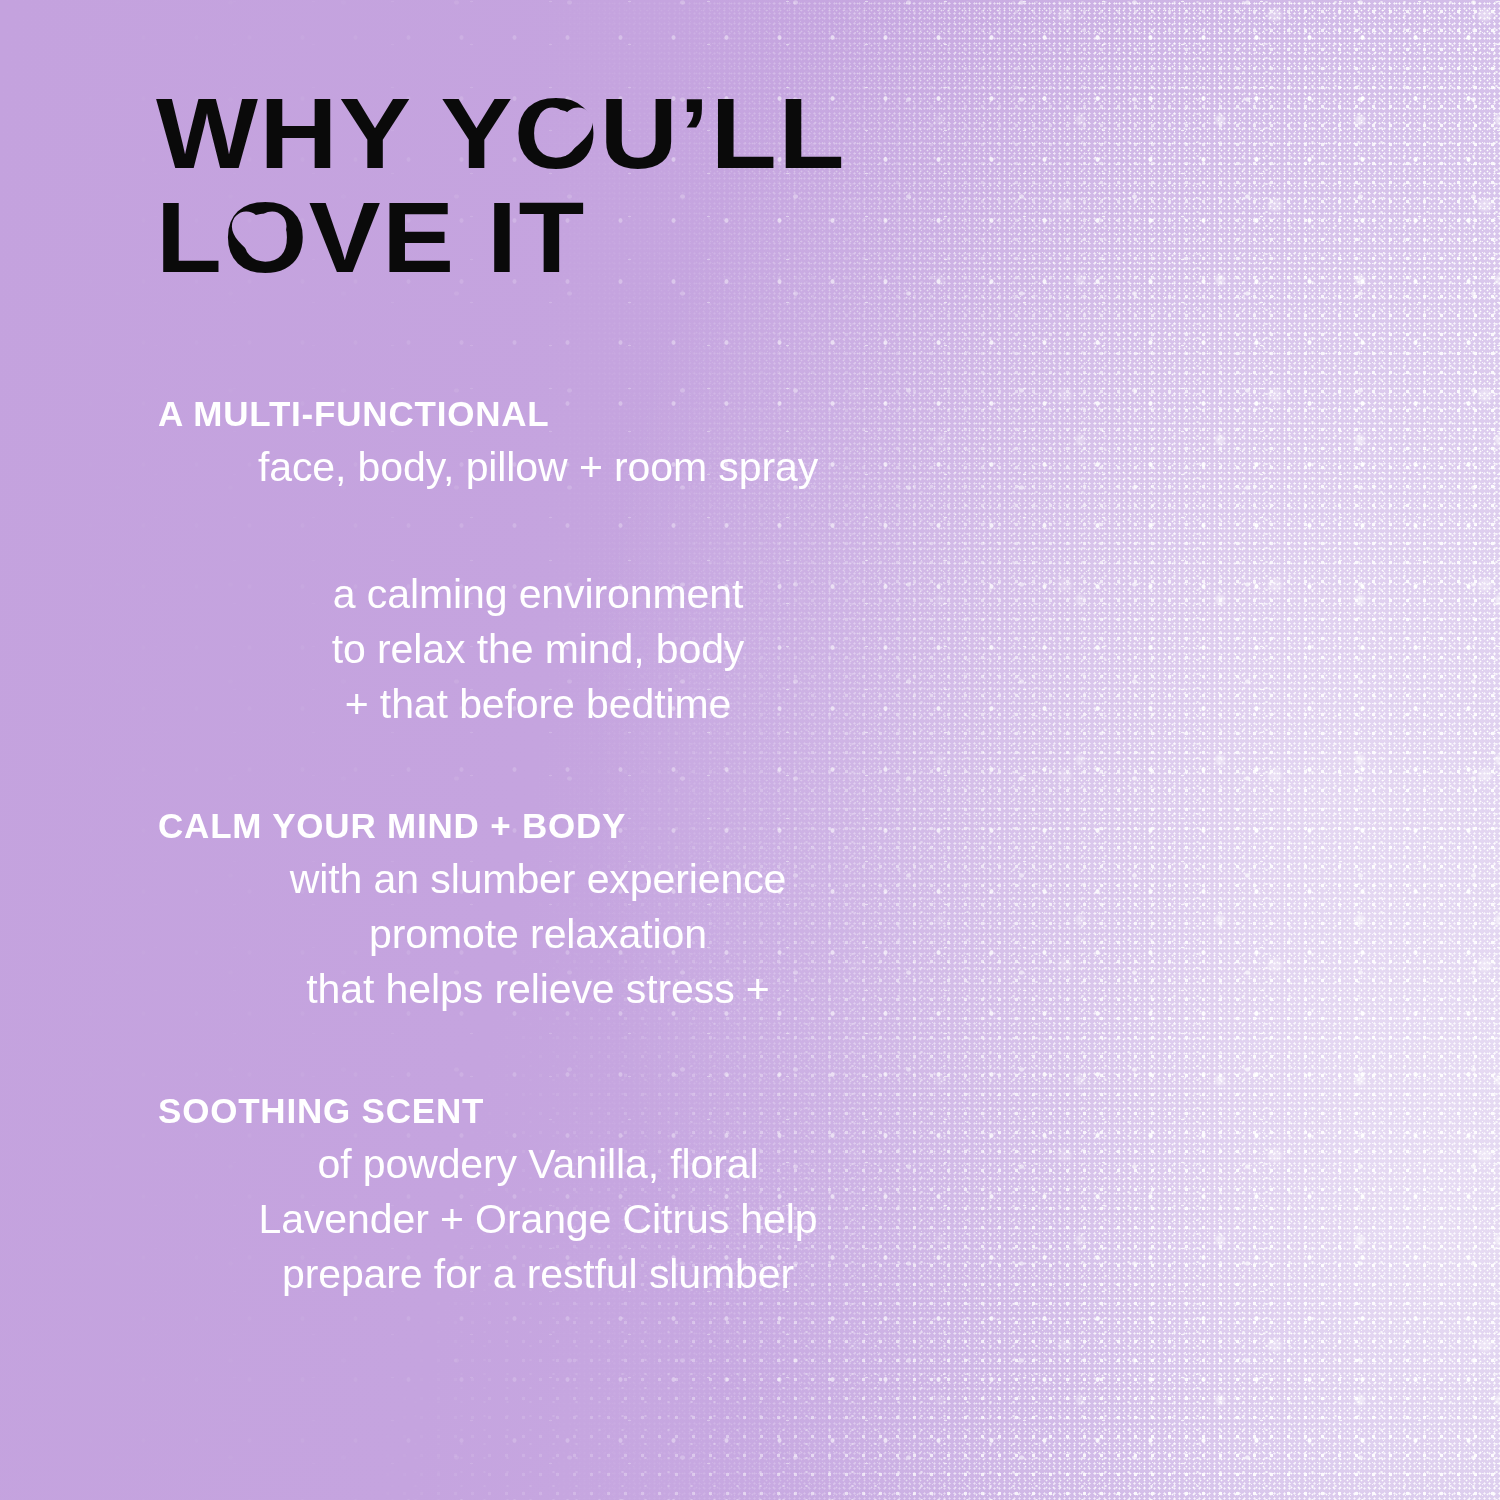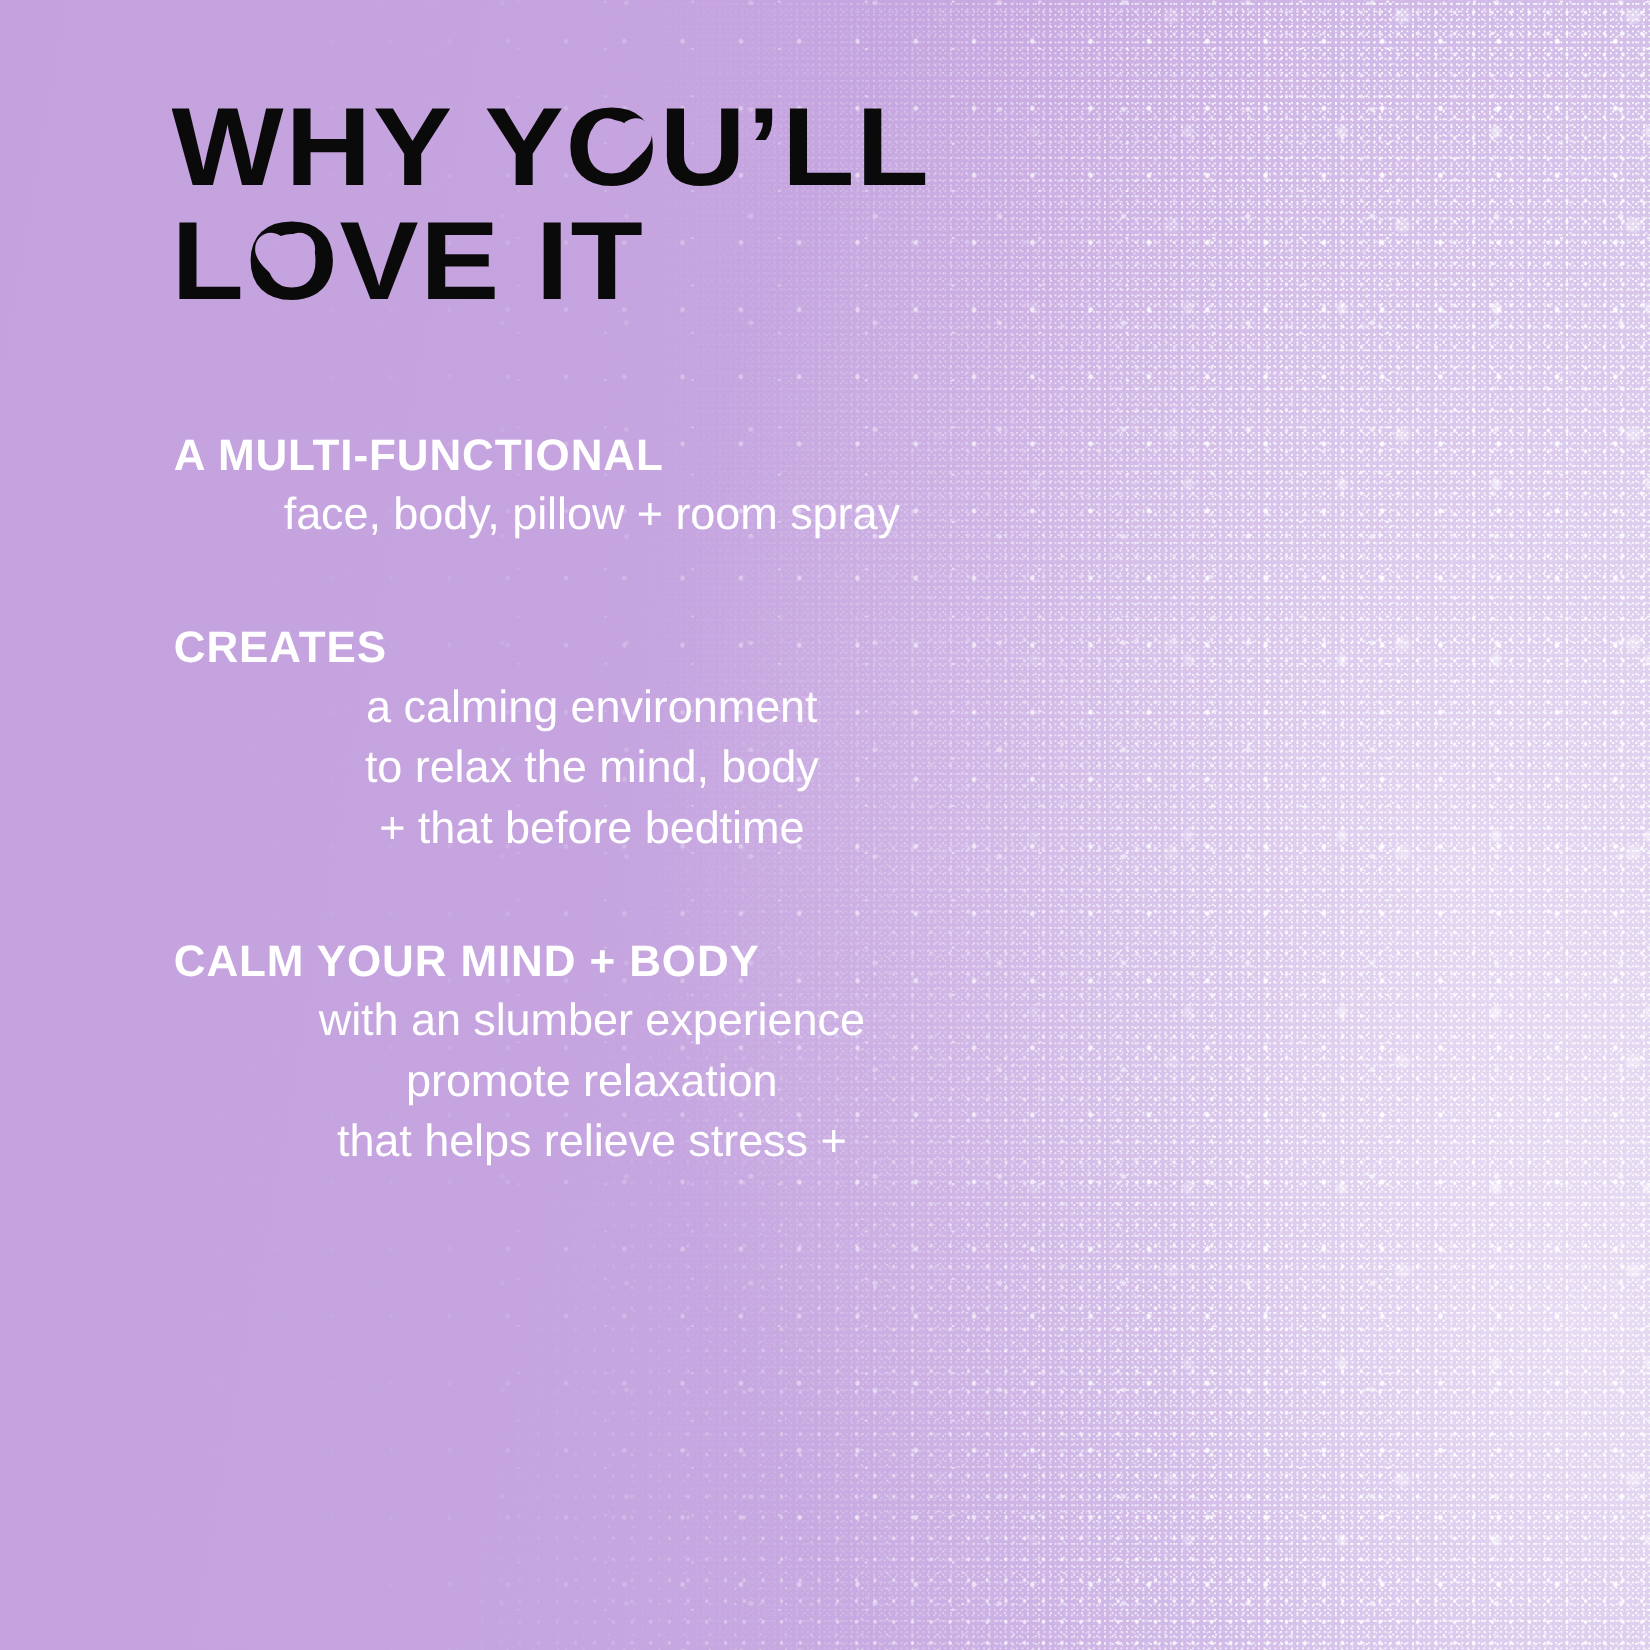--- a/index.html
+++ b/index.html
@@ -181,21 +181,21 @@
     margin-bottom: 72px;
   }
   .feature-block:last-child {
     margin-bottom: 0;
   }
 
   .feature-label {
     color: #ffffff;
     font-family: "Liberation Sans", sans-serif;
     font-weight: 700;
-    font-size: 40px;
+    font-size: 35px;
     line-height: 44px;
     letter-spacing: 0.8px;
     margin: 0 0 4px 0;
     white-space: nowrap;
   }
 
   .feature-body {
     color: #ffffff;
     font-family: "Liberation Sans", sans-serif;
     font-weight: 400;
@@ -260,33 +260,40 @@
     <div class="feature-list">
 
       <div class="feature-block">
         <p class="feature-label">A MULTI-FUNCTIONAL</p>
         <p class="feature-body">
           <span class="ln">face, body, pillow + room spray</span>
         </p>
       </div>
 
       <div class="feature-block">
-        <p class="feature-label">CREATES</p>
         <p class="feature-body">
           <span class="ln">a calming environment</span>
           <span class="ln">to relax the mind, body</span>
           <span class="ln">+ that before bedtime</span>
         </p>
       </div>
 
       <div class="feature-block">
         <p class="feature-label">CALM YOUR MIND + BODY</p>
         <p class="feature-body">
           <span class="ln">with an slumber experience</span>
           <span class="ln">promote relaxation</span>
           <span class="ln">that helps relieve stress +</span>
         </p>
       </div>
 
+      <div class="feature-block">
+        <p class="feature-label">SOOTHING SCENT</p>
+        <p class="feature-body">
+          <span class="ln">of powdery Vanilla, floral</span>
+          <span class="ln">Lavender + Orange Citrus help</span>
+          <span class="ln">prepare for a restful slumber</span>
+        </p>
+      </div>
 
     </div>
   </div>
 </div>
 
 </body></html>

